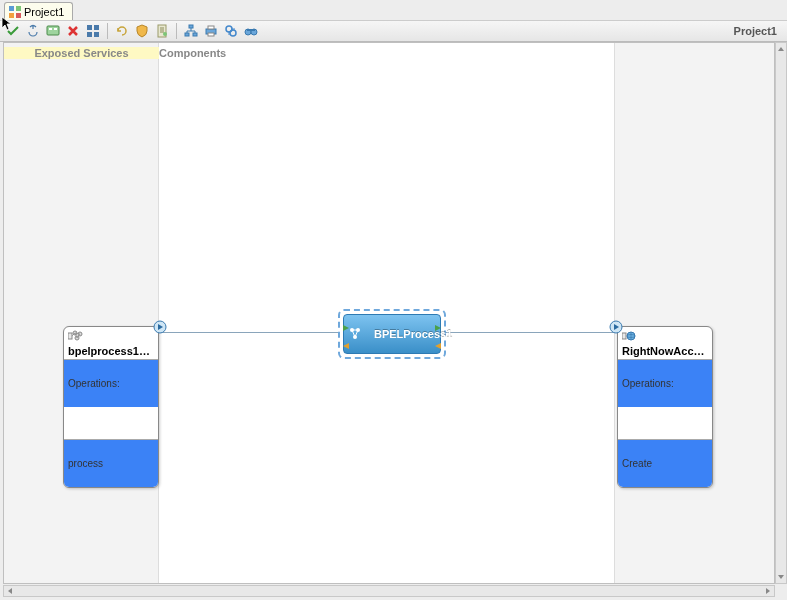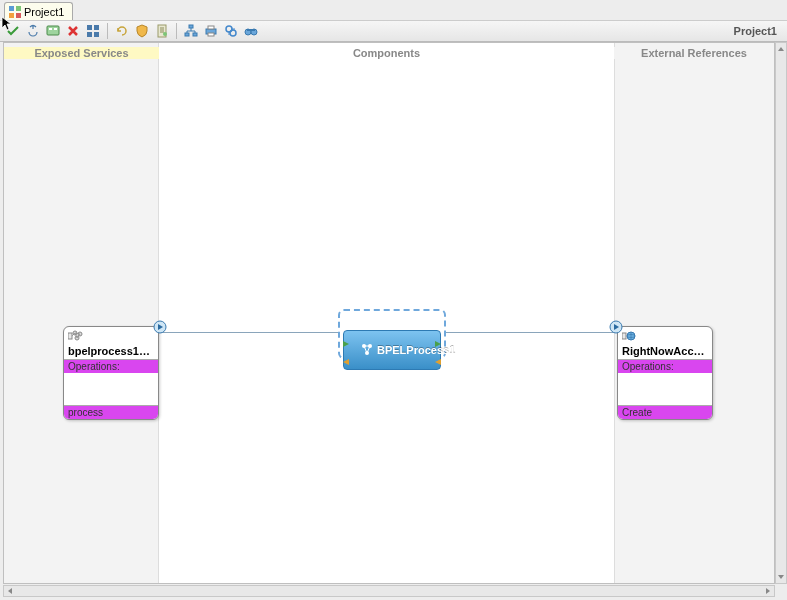--- a/index.html
+++ b/index.html
@@ -13,38 +13,38 @@
 .toolbar-btn { width: 18px; height: 18px; display: flex; align-items: center; justify-content: center; border-radius: 2px; cursor: pointer; }
 .toolbar-btn svg { width: 14px; height: 14px; display: block; }
 .toolbar-sep { width: 1px; height: 16px; background: #bbb; margin: 0 3px; }
 .toolbar-title { margin-left: auto; font-weight: bold; color: #555; padding-right: 6px; }
 
 .canvas-wrap { position: absolute; top: 42px; left: 3px; right: 12px; bottom: 16px; border: 1px solid #bfbfbf; background: #fff; }
 .canvas { position: relative; width: 100%; height: 100%; }
 
 .column-header { position: absolute; top: 4px; font-weight: bold; color: #888; font-size: 11px; }
 .col-left { left: 0; width: 155px; text-align: center; background: #fef9c3; }
-.col-mid { left: 155px; right: 160px; text-align: center; }
+.col-mid { left: 155px; right: 160px; }
 .col-right { right: 0; width: 160px; text-align: center; background: #f3f3f3; }
 
 .swimlane-left { position: absolute; left: 0; top: 0; bottom: 0; width: 155px; background: #f3f3f3; border-right: 1px solid #ddd; }
 .swimlane-right { position: absolute; right: 0; top: 0; bottom: 0; width: 160px; background: #f3f3f3; border-left: 1px solid #ddd; }
 
 .service-node { position: absolute; width: 96px; background: #fff; border: 1px solid #888; border-radius: 6px; box-shadow: 1px 1px 3px rgba(0,0,0,0.2); }
 .service-node .node-header { display: flex; align-items: center; gap: 3px; padding: 2px 4px; }
 .service-node .node-header svg { width: 16px; height: 14px; flex-shrink: 0; }
 .service-node .node-title { font-weight: bold; font-size: 11px; white-space: nowrap; overflow: hidden; text-overflow: ellipsis; }
-.service-node .node-section { border-top: 1px solid #aaa; padding: 1px 4px; font-size: 10px; color: #333; background: #d946ef; }
+.service-node .node-section { border-top: 1px solid #aaa; padding: 18px 4px; font-size: 10px; color: #333; background: #3b82f6; }
 .service-node .node-section.last { border-radius: 0 0 5px 5px; margin-top: 32px; }
 
 .port { position: absolute; width: 14px; height: 14px; }
 .port svg { width: 14px; height: 14px; display: block; }
 
 .component-node { position: absolute; left: 334px; top: 266px; width: 108px; height: 50px; border: 2px dashed #6fa8dc; border-radius: 6px; padding: 3px; }
-.component-inner { width: 100%; height: 100%; background: linear-gradient(#7dc3f0, #3a8fc8); border: 1px solid #2d7ab3; border-radius: 4px; display: flex; align-items: center; justify-content: flex-start; padding: 0 16px; gap: 3px; position: relative; margin-top: 16px; }
+.component-inner { width: 100%; height: 100%; background: linear-gradient(#7dc3f0, #3a8fc8); border: 1px solid #2d7ab3; border-radius: 4px; display: flex; align-items: center; justify-content: flex-start; padding: 0 4px; gap: 12px; position: relative; }
 .component-inner .c-title { color: #fff; font-weight: bold; font-size: 11px; text-shadow: 0 -1px 0 rgba(0,0,0,0.3); }
 .component-inner svg.bpel-ic { width: 14px; height: 14px; flex-shrink: 0; }
 .comp-port { position: absolute; width: 10px; height: 10px; }
 .comp-port svg { width: 10px; height: 10px; display: block; }
 
 .wire { position: absolute; height: 1px; background: #8aa5bb; top: 289px; }
 
 .vscroll { position: absolute; right: 0; top: 42px; bottom: 16px; width: 12px; background: #e8e8e8; border: 1px solid #c8c8c8; }
 .vscroll .arrow { position: absolute; left: 0; width: 10px; height: 12px; display:flex; align-items:center; justify-content:center; }
 .vscroll .arrow.top { top: 0; }
@@ -158,21 +158,20 @@
   <span class="toolbar-title">Project1</span>
 </div>
 
 <div class="canvas-wrap">
   <div class="canvas">
     <div class="swimlane-left"></div>
     <div class="swimlane-right"></div>
 
     <div class="column-header col-left">Exposed Services</div>
     <div class="column-header col-mid">Components</div>
-    <div class="column-header col-right">External References</div>
 
     <div class="wire" style="left:155px; width:181px;"></div>
     <div class="wire" style="left:440px; width:170px;"></div>
 
     <div class="service-node" style="left:59px; top:283px;">
       <div class="node-header">
         <svg viewBox="0 0 16 14">
             <rect x="0" y="4" width="4" height="6" fill="#e8e8e8" stroke="#888"></rect>
             <circle cx="7" cy="4" r="2" fill="#ddd" stroke="#888"></circle>
             <circle cx="12" cy="5" r="2" fill="#ddd" stroke="#888"></circle>

